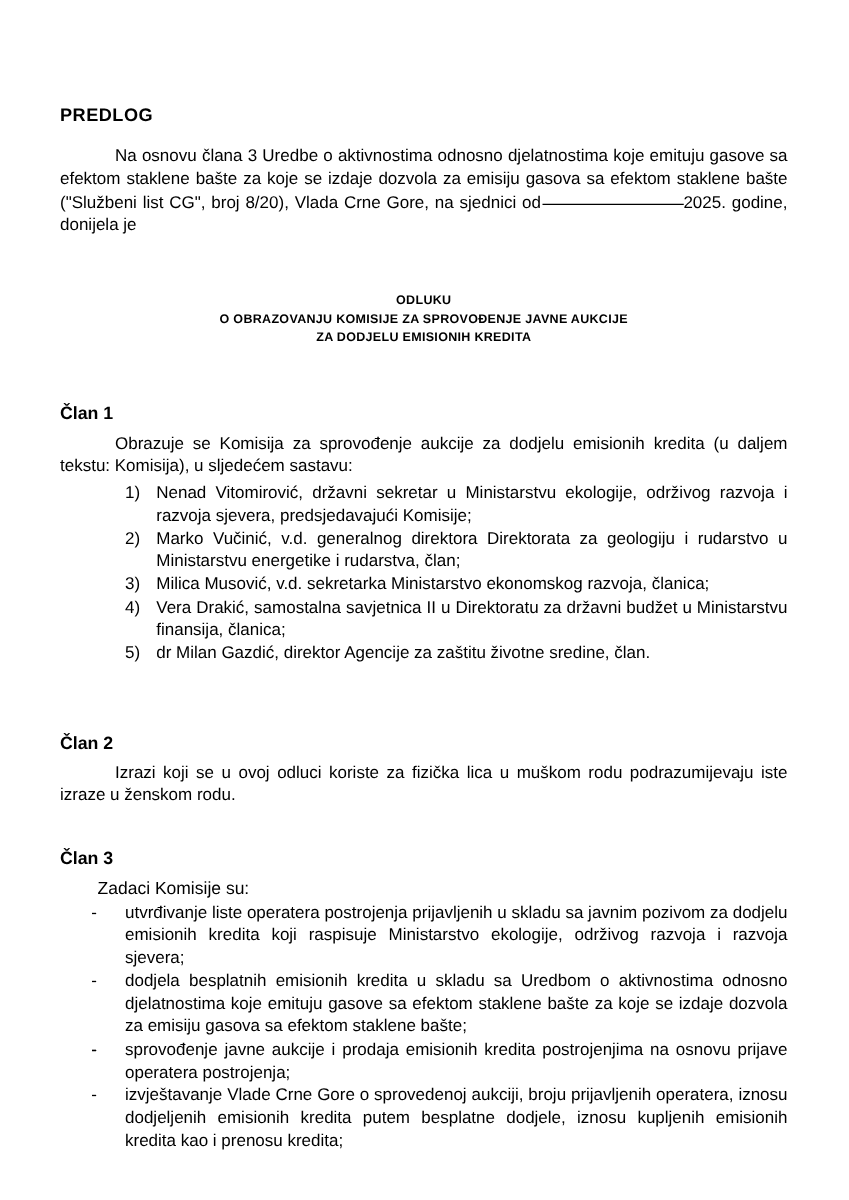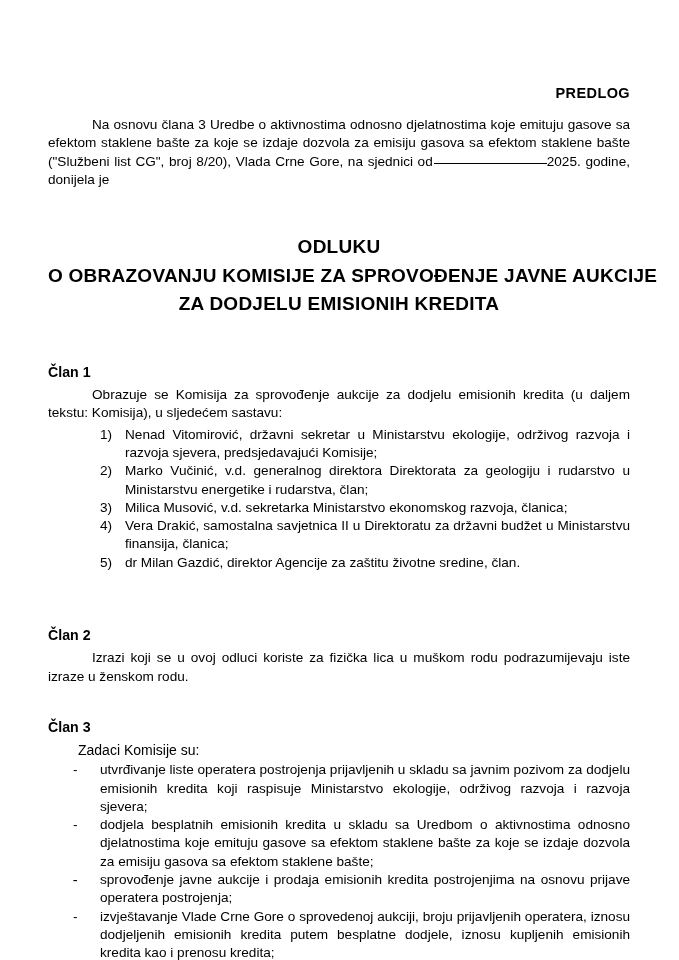--- a/index.html
+++ b/index.html
@@ -23,21 +23,21 @@
     background: #ffffff;
     overflow: hidden;
   }
   .content {
     position: absolute;
     left: 48px;
     top: 84px;
     width: 582px;
   }
   .doc-label {
-    text-align: right;
+    text-align: left;
     font-weight: bold;
     font-size: 14.5px;
     letter-spacing: 0.4px;
     line-height: 1.25;
     margin: 0 0 14px 0;
   }
   .para {
     font-size: 13.6px;
     line-height: 1.345;
     text-align: justify;
@@ -50,21 +50,21 @@
   .blank-fill {
     display: inline-block;
     width: 113px;
     border-bottom: 1.4px solid #000;
     vertical-align: 2px;
     margin: 0 0 0 1px;
   }
   .title-block {
     text-align: center;
     font-weight: bold;
-    font-size: 19px;
+    font-size: 10px;
     line-height: 1.5;
     letter-spacing: 0.25px;
     margin: 0;
   }
   .title-block .tline {
     display: block;
     white-space: nowrap;
   }
   .article-heading {
     font-weight: bold;

